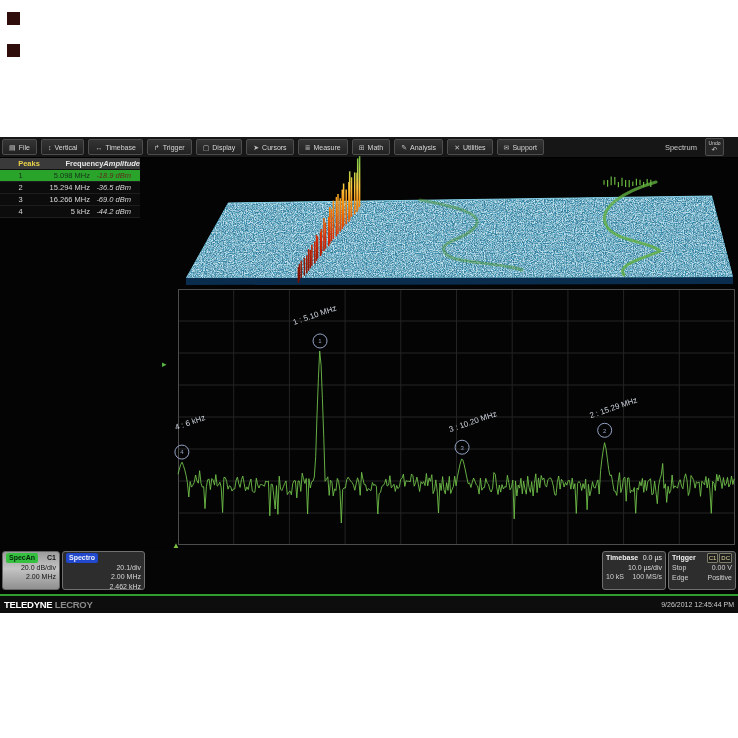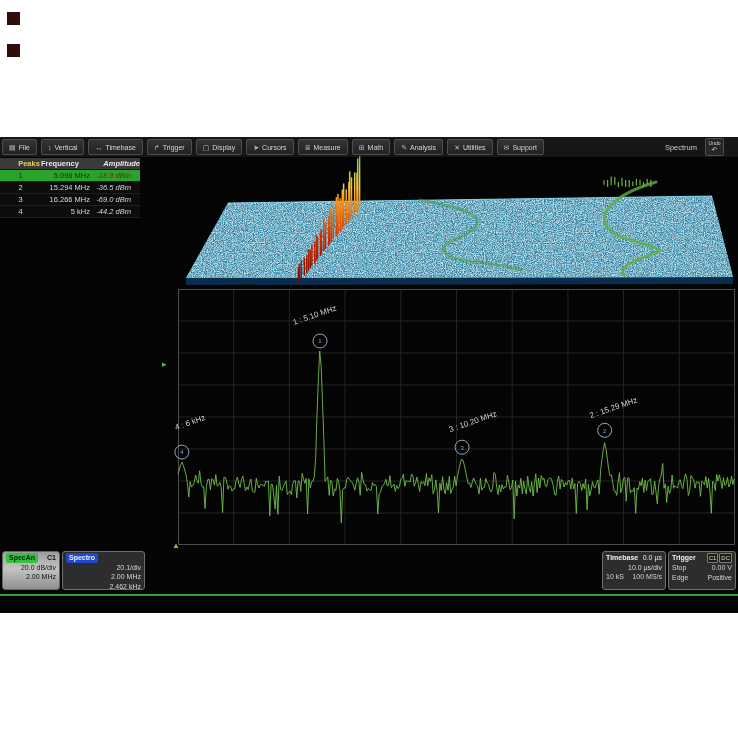--- a/index.html
+++ b/index.html
@@ -21,21 +21,21 @@
   .mode{color:#c9c9c9;font-size:7.5px;}
   .undo-btn{width:17px;height:16px;background:#262626;border:1px solid #4e4e4e;border-radius:2px;
     display:flex;flex-direction:column;align-items:center;justify-content:center;line-height:1;}
   .undo-txt{font-size:5px;color:#cfcfcf;}
   .undo-glyph{font-size:7px;color:#cfcfcf;}
 
   
   .peaks{position:absolute;left:0;top:21px;width:140px;font-size:7.5px;}
   .phead{display:flex;height:11px;line-height:11px;background:#3a3a3a;border-bottom:1px solid #111;font-weight:bold;}
   .phead .pn{color:#e8d24a;text-align:center;padding-left:17px;}
-  .phead .pf,.phead .pa{color:#e6e6e6;text-align:left;padding:0;}
+  .phead .pf,.phead .pa{color:#e6e6e6;text-align:right;padding:0;}
   .pn{width:28px;} .pf{width:73px;} .pa{width:39px;font-style:italic;}
   .prow{display:flex;height:11px;line-height:11px;background:#0c0c0c;border-bottom:1px solid #1e1e1e;color:#d9d9d9;}
   .prow .pn{text-align:right;padding-right:4px;width:24px;}
   .prow .pf{text-align:right;padding-right:6px;width:67px;}
   .prow .pa{text-align:right;padding-right:9px;width:37px;}
   .prow.sel{background:#2aa32a;color:#17301a;}
   .prow.sel .pa{color:#5e2c1e;}
 
   
   .spectrogram{position:absolute;left:0;top:21px;overflow:visible;}
@@ -335,14 +335,21 @@
         </div>
         <div class="srow">
           <span class="svl">Edge</span>
           <span class="svr">Positive</span>
         </div>
       </div>
     </div>
 
     <div class="greenline"></div>
 
+    <div class="footer">
+      <div class="brand">
+        <span class="b1">TELEDYNE</span>
+        <span class="b2">LECROY</span>
+      </div>
+      <div class="ts">9/26/2012 12:45:44 PM</div>
+    </div>
   </div>
 </div>
 
 </body></html>

